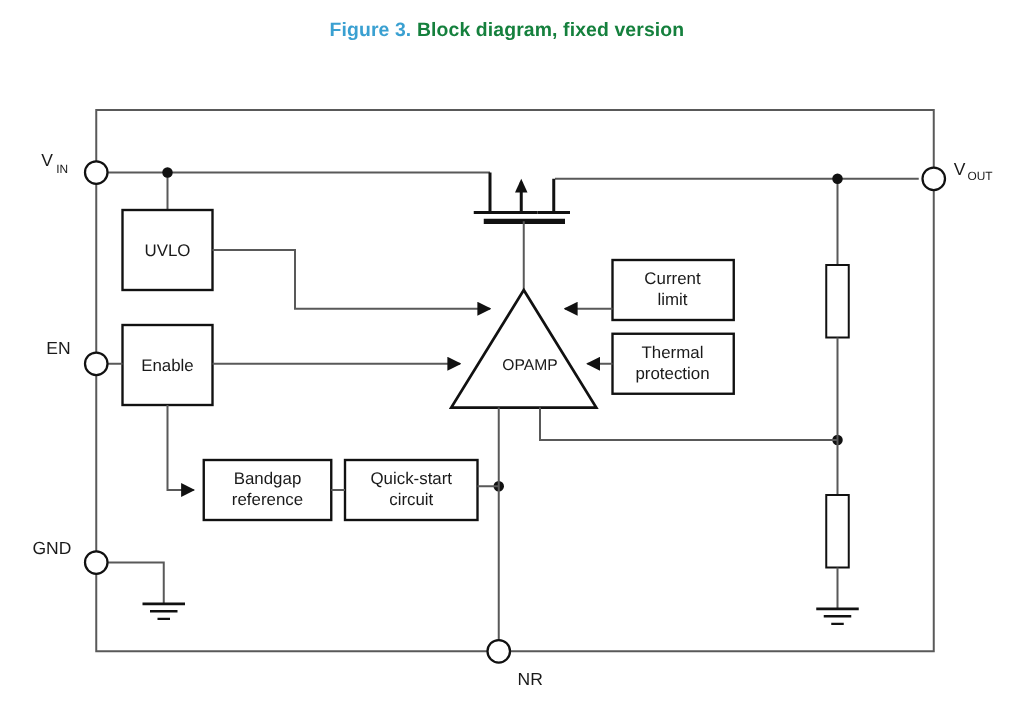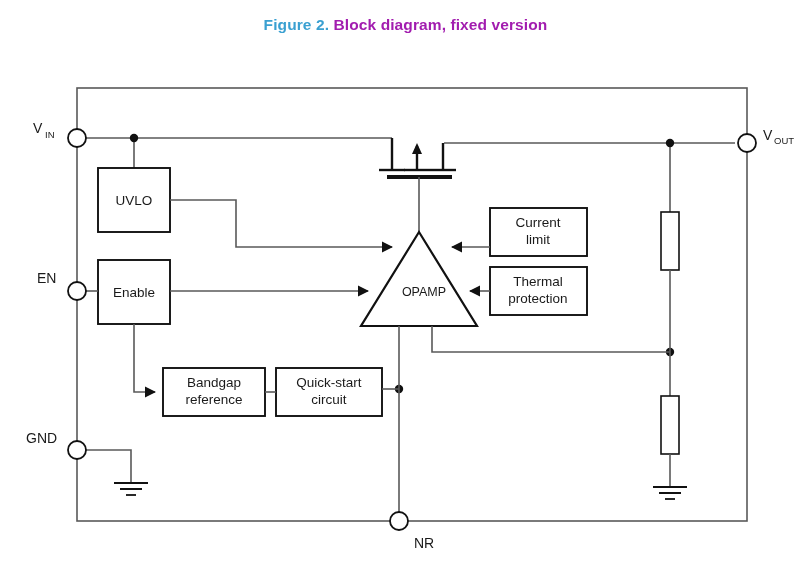--- a/index.html
+++ b/index.html
@@ -19,21 +19,21 @@
     left: 0;
     top: 16px;
     width: 811px;
     text-align: center;
     font-size: 15.5px;
     font-weight: bold;
     letter-spacing: 0.1px;
     white-space: nowrap;
   }
   #figure-title .fig-num { color: #3aa0d1; }
-  #figure-title .fig-cap { color: #a21caf; }
+  #figure-title .fig-cap { color: #15803d; }
   #diagram {
     position: absolute;
     left: 0;
     top: 0;
   }
   .blk-label {
     font-family: "Liberation Sans", sans-serif;
     font-size: 13.5px;
     fill: #1a1a1a;
   }
@@ -50,21 +50,21 @@
   .opamp-label {
     font-family: "Liberation Sans", sans-serif;
     font-size: 12.5px;
     fill: #1a1a1a;
   }
 </style>
 </head>
 <body>
 
 <div id="figure-title">
-  <span class="fig-num">Figure 2.</span>
+  <span class="fig-num">Figure 3.</span>
   <span class="fig-cap">Block diagram, fixed version</span>
 </div>
 
 <svg id="diagram" width="811" height="570" viewBox="0 0 811 570">
 
   <defs>
     <marker id="arrow" viewBox="0 0 10 10" refX="9" refY="5" markerWidth="7" markerHeight="7" orient="auto-start-reverse">
       <path d="M 0 0 L 10 5 L 0 10 z" fill="#111111"></path>
     </marker>
   </defs>

